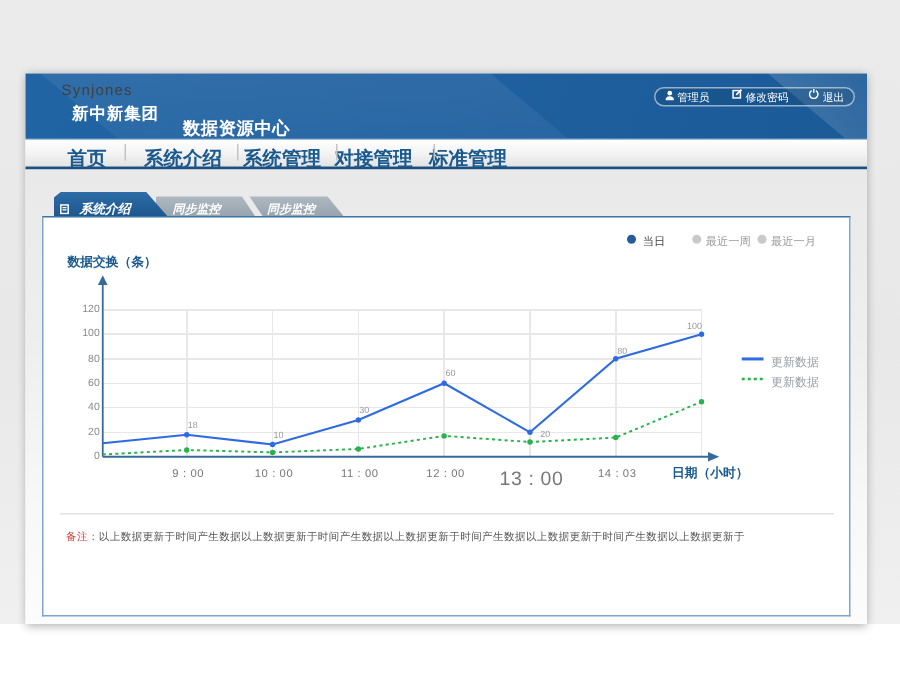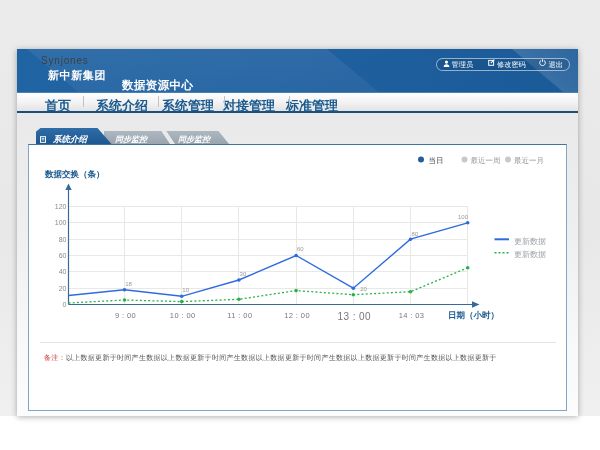--- a/index.html
+++ b/index.html
@@ -184,17 +184,17 @@
 <span class="abs lbl" style="left:40px;top:268.3px;font-size:7px;color:#8a8a8a;width:26.5px;text-align:right">40</span>
 <span class="abs lbl" style="left:40px;top:252px;font-size:7px;color:#8a8a8a;width:26.5px;text-align:right">60</span>
 <span class="abs lbl" style="left:40px;top:235.7px;font-size:7px;color:#8a8a8a;width:26.5px;text-align:right">80</span>
 <span class="abs lbl" style="left:40px;top:219.3px;font-size:7px;color:#8a8a8a;width:26.5px;text-align:right">100</span>
 <span class="abs lbl" style="left:40px;top:203px;font-size:7px;color:#8a8a8a;width:26.5px;text-align:right">120</span>
 
 <span class="abs lbl" style="left:125.5px;top:311px;font-size:7.5px;color:#777;letter-spacing:0.4px;transform:translateX(-50%)">9 : 00</span>
 <span class="abs lbl" style="left:182.7px;top:311px;font-size:7.5px;color:#777;letter-spacing:0.4px;transform:translateX(-50%)">10 : 00</span>
 <span class="abs lbl" style="left:239.9px;top:311px;font-size:7.5px;color:#777;letter-spacing:0.4px;transform:translateX(-50%)">11 : 00</span>
 <span class="abs lbl" style="left:297.1px;top:311px;font-size:7.5px;color:#777;letter-spacing:0.4px;transform:translateX(-50%)">12 : 00</span>
-<span class="abs lbl" style="left:354.3px;top:311px;font-size:10px;color:#777;letter-spacing:0.4px;transform:translateX(-50%)">13 : 00</span>
+<span class="abs lbl" style="left:354.3px;top:311px;font-size:13px;color:#777;letter-spacing:0.4px;transform:translateX(-50%)">13 : 00</span>
 <span class="abs lbl" style="left:411.5px;top:311px;font-size:7.5px;color:#777;letter-spacing:0.4px;transform:translateX(-50%)">14 : 03</span>
 
 <div class="abs note-line"></div>
 <div class="abs note"><b>备注：</b>以上数据更新于时间产生数据以上数据更新于时间产生数据以上数据更新于时间产生数据以上数据更新于时间产生数据以上数据更新于</div>
 
 </body></html>

